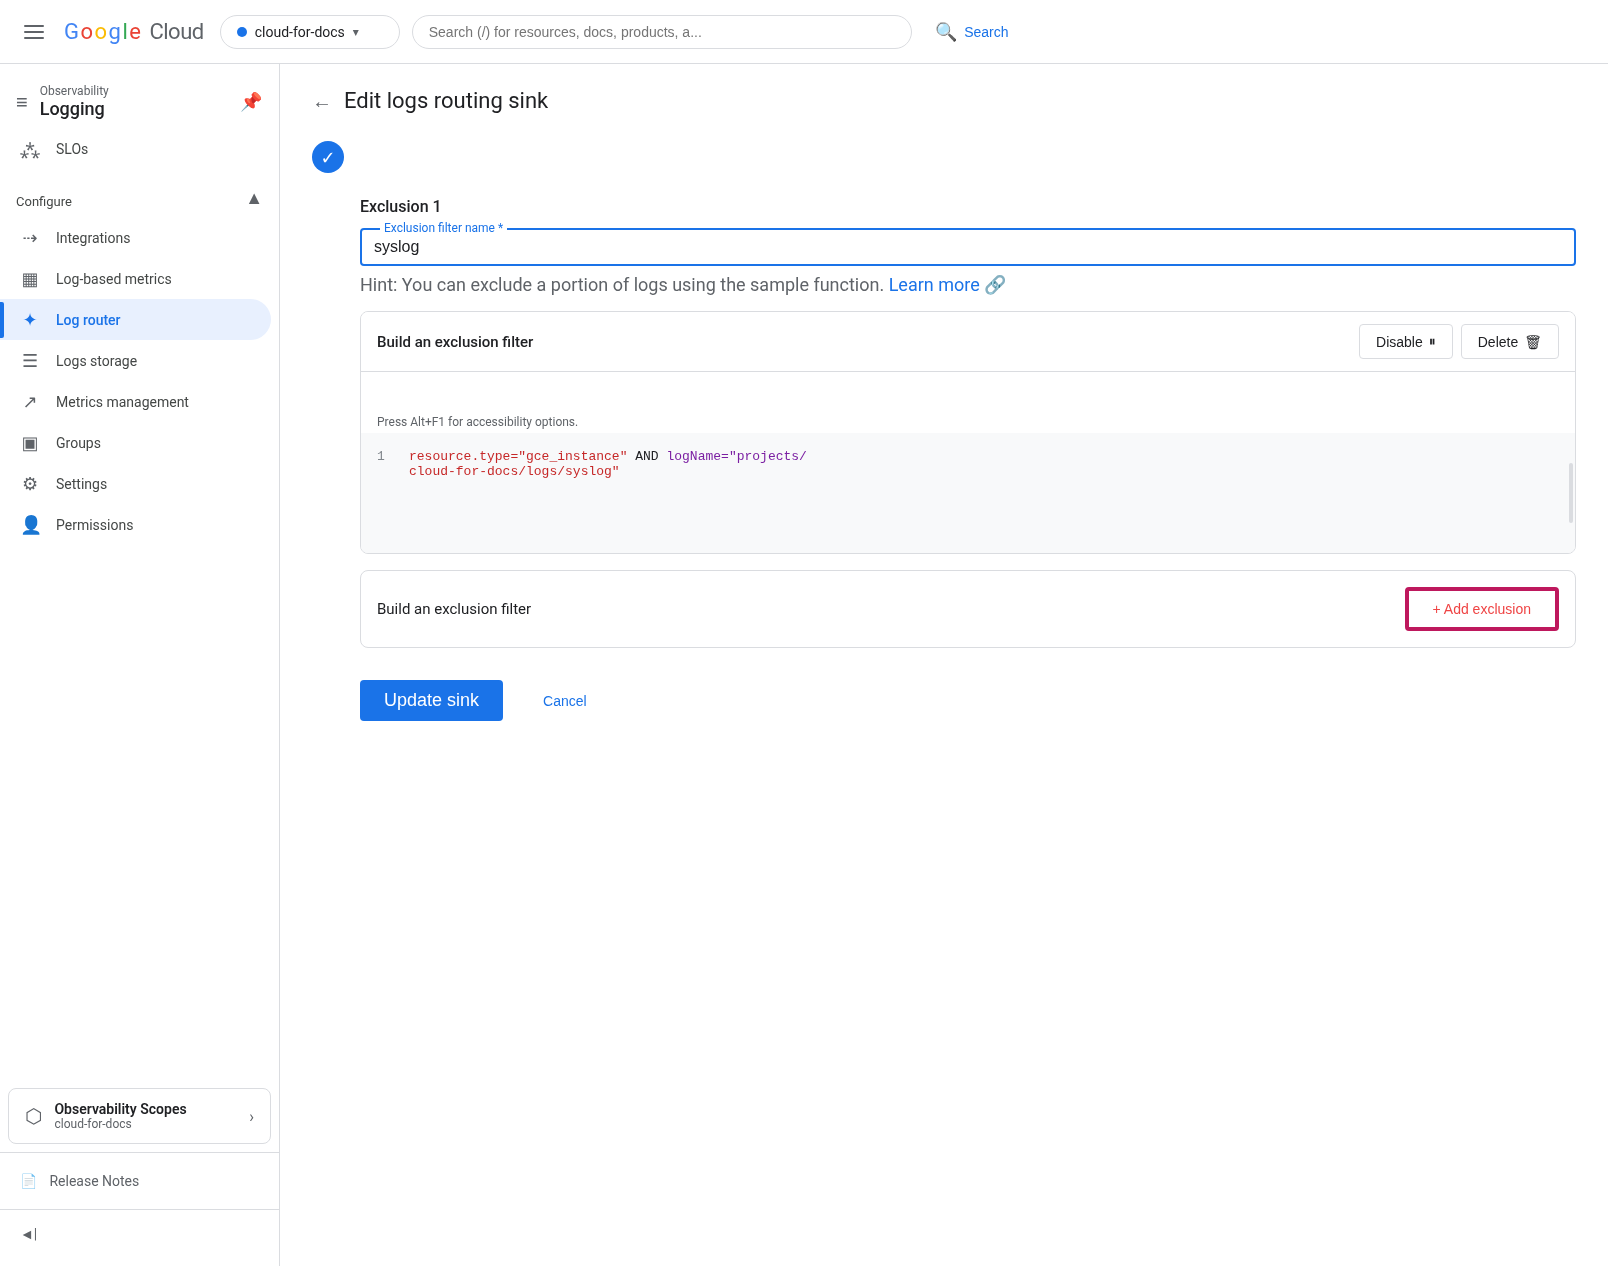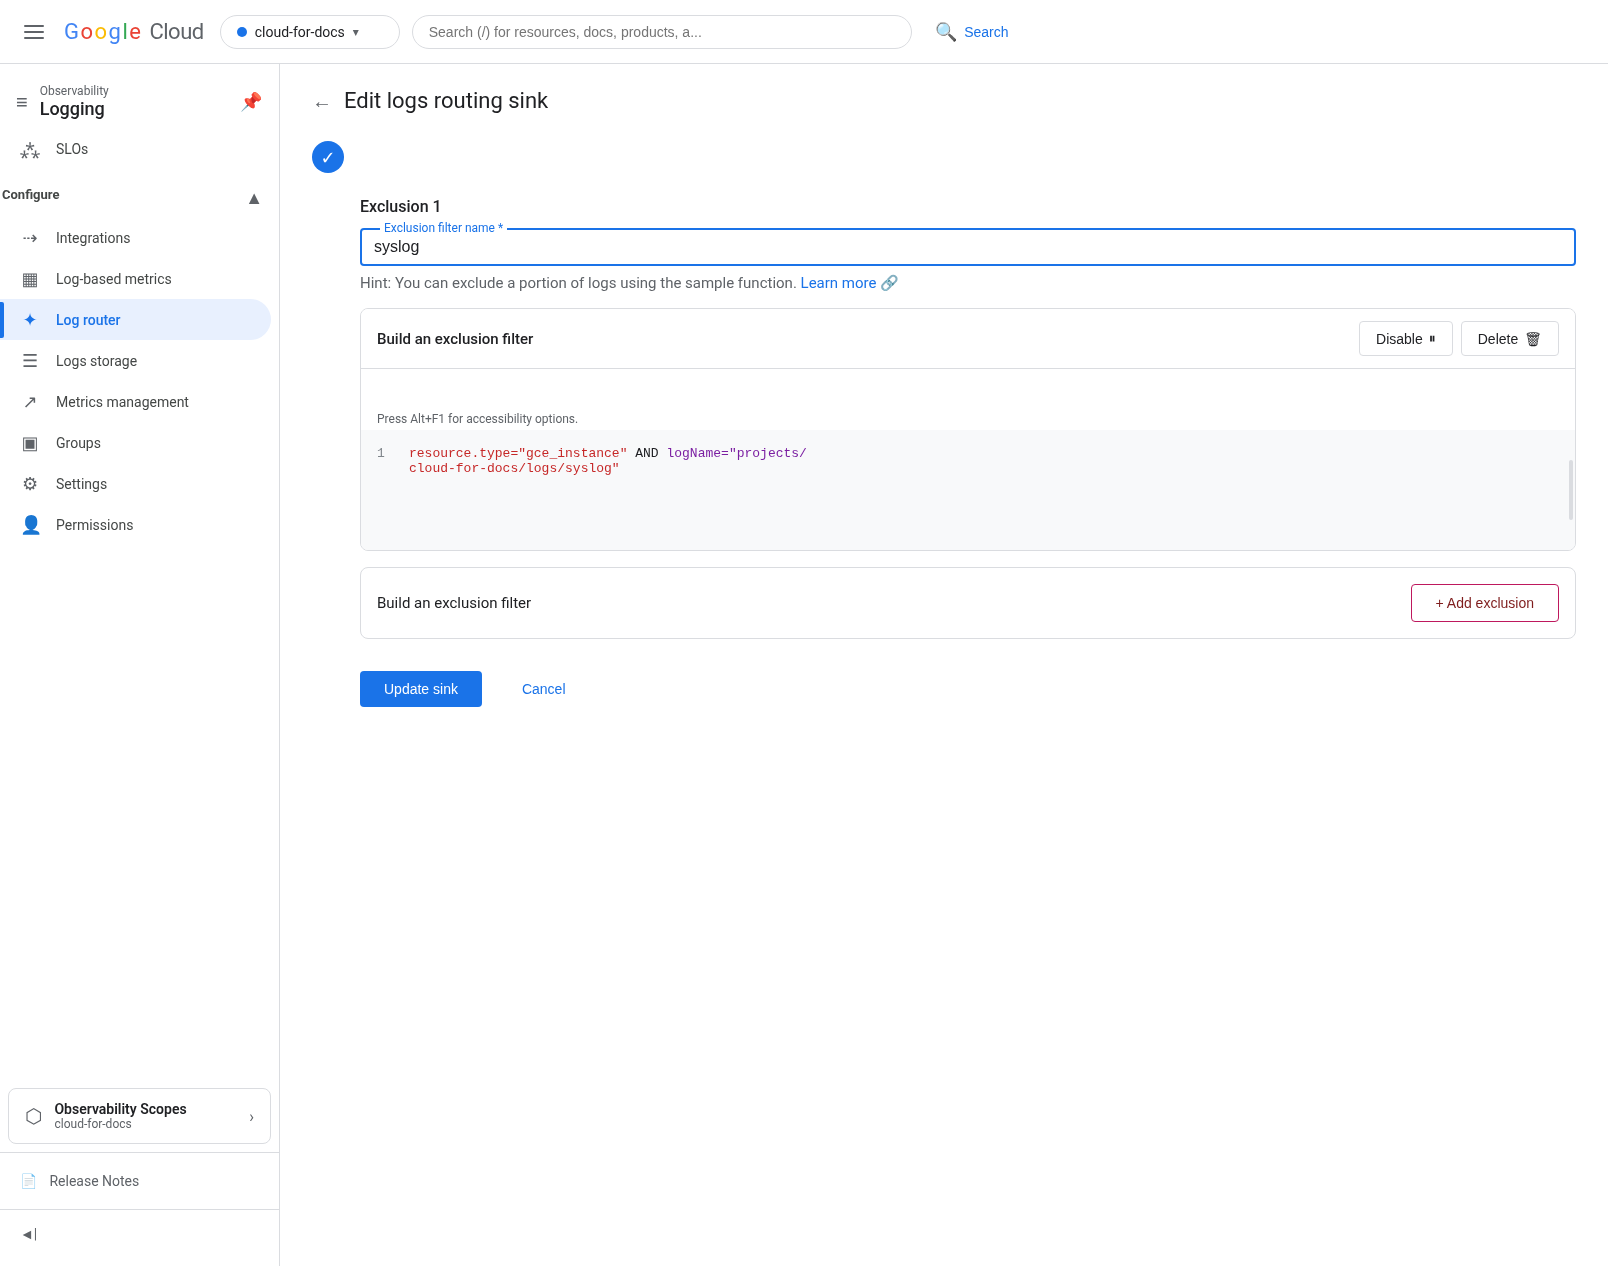--- a/index.html
+++ b/index.html
@@ -60,22 +60,22 @@
     .nav-item.active { background: #e8f0fe; color: #1a73e8; font-weight: 500; }
     .nav-item .nav-icon { font-size: 18px; color: #5f6368; width: 20px; text-align: center; }
     .nav-item.active .nav-icon { color: #1a73e8; }
     .nav-item .active-bar {
       position: absolute; left: 0; width: 4px; height: 36px; background: #1a73e8; border-radius: 0 2px 2px 0;
     }
     .nav-item-wrapper { position: relative; }
     .nav-item-wrapper.active { }
 
     .section-header {
-      display: flex; align-items: flex-start; justify-content: space-between;
-      padding: 16px 16px 8px 2px; font-size: 13px; font-weight: 700; color: #444746;
+      display: flex; align-items: flex-end; justify-content: space-between;
+      padding: 16px 16px 8px 16px; font-size: 13px; font-weight: 400; color: #444746;
     }
     .section-header .collapse-icon { font-size: 18px; color: #5f6368; cursor: pointer; }
 
     .sidebar-bottom {
       margin-top: auto;
     }
     .observability-scopes {
       display: flex; align-items: center; gap: 12px; padding: 12px 16px;
       border: 1px solid #dadce0; border-radius: 8px; margin: 8px 8px; cursor: pointer;
     }
@@ -112,21 +112,21 @@
     }
     .filter-name-label {
       position: absolute; top: -9px; left: 18px; background: white;
       padding: 0 4px; font-size: 12px; color: #1a73e8;
     }
     .filter-name-input {
       width: 100%; border: none; outline: none; font-size: 16px; color: #202124;
       background: transparent;
     }
 
-    .hint-text { font-size: 15px; color: #5f6368; margin: 8px 0 16px 0; }
+    .hint-text { font-size: 18px; color: #5f6368; margin: 8px 0 16px 0; }
     .hint-text a { color: #1a73e8; text-decoration: none; }
 
     .exclusion-filter-card {
       border: 1px solid #dadce0; border-radius: 8px; overflow: hidden;
     }
     .exclusion-filter-header {
       display: flex; align-items: center; justify-content: space-between;
       padding: 12px 16px; background: white; border-bottom: 1px solid #dadce0;
     }
     .exclusion-filter-title { font-size: 15px; font-weight: 500; color: #202124; }
@@ -153,28 +153,28 @@
     }
 
     .add-exclusion-bar {
       display: flex; align-items: center; justify-content: space-between;
       border: 1px solid #dadce0; border-radius: 8px; padding: 16px;
       margin-top: 16px;
     }
     .add-exclusion-text { font-size: 15px; font-weight: 400; color: #202124; }
     .add-exclusion-btn {
       display: flex; align-items: flex-start; gap: 6px; padding: 10px 24px;
-      border: 1px solid #be185d; border-radius: 4px; background: white;
-      cursor: pointer; font-size: 14px; font-weight: 500; color: #7f1d1d;
+      border: 4px solid #be185d; border-radius: 4px; background: white;
+      cursor: pointer; font-size: 14px; font-weight: 500; color: #ef4444;
     }
 
     .action-bar { display: flex; align-items: center; gap: 16px; margin-top: 32px; padding-bottom: 32px; }
     .btn-primary {
       padding: 10px 24px; background: #1a73e8; color: white; border: none;
-      border-radius: 4px; font-size: 14px; font-weight: 500; cursor: pointer;
+      border-radius: 4px; font-size: 18px; font-weight: 500; cursor: pointer;
     }
     .btn-secondary {
       padding: 10px 24px; background: transparent; color: #1a73e8; border: none;
       border-radius: 4px; font-size: 14px; font-weight: 500; cursor: pointer; text-align: center;
     }
   </style>
 </head>
 <body>
 
 <nav class="top-nav">

